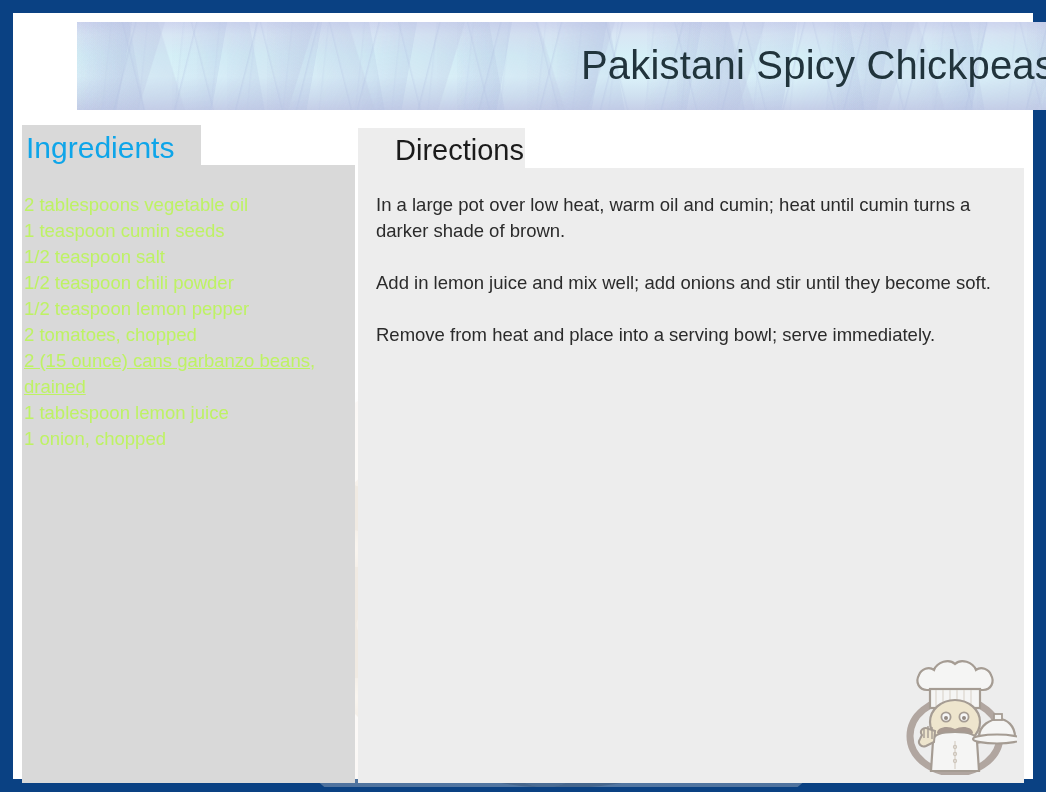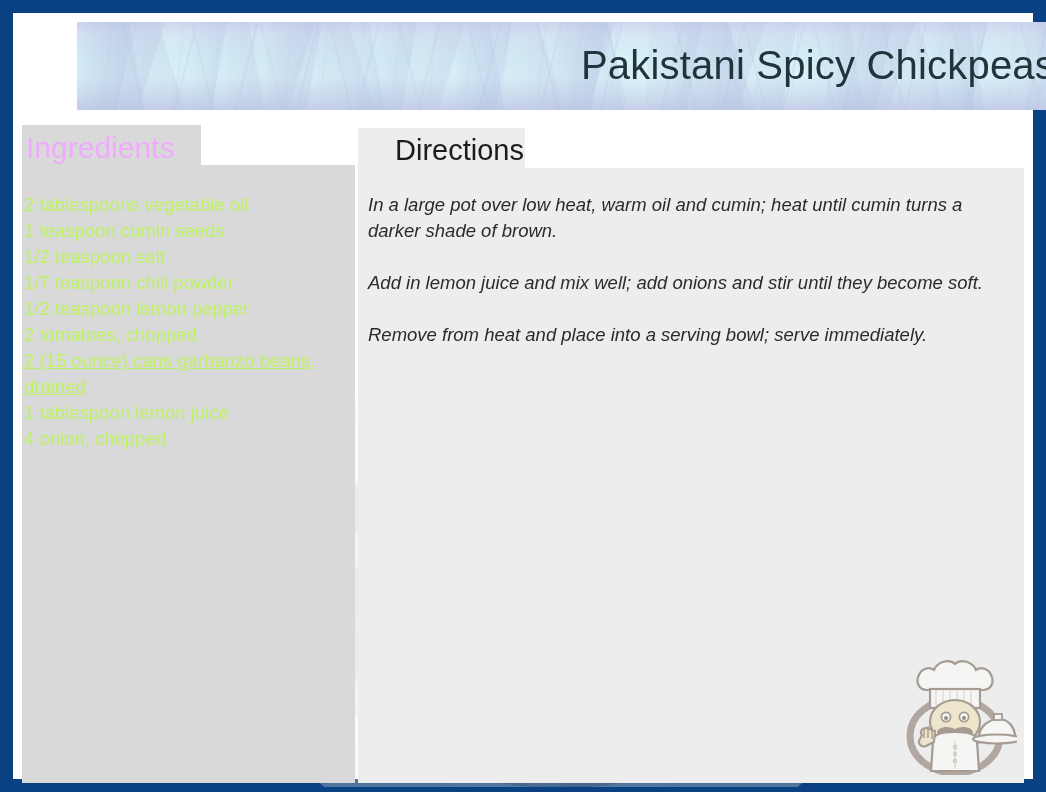--- a/index.html
+++ b/index.html
@@ -121,21 +121,21 @@
     width:333px;height:618px;
     background:#d9d9d9;
   }
   #ingredients-tab{
     position:absolute;left:22px;top:125px;
     width:179px;height:41px;
     background:#d9d9d9;
   }
   #ingredients-heading{
     position:absolute;left:26px;top:131px;
-    font-size:30px;color:#f0abfc;font-weight:400;
+    font-size:30px;color:#0ea5e9;font-weight:400;
   }
   #ingredients-list{
     position:absolute;left:24px;top:192px;
     width:320px;
     font-size:18.5px;
     line-height:26px;
     color:#bef264;
   }
   #ingredients-list .ing-line{white-space:nowrap;}
   #ingredients-list .ing-line.wrap{white-space:normal;text-decoration:underline;}
@@ -148,26 +148,25 @@
   #directions-tab{
     position:absolute;left:358px;top:128px;
     width:167px;height:41px;
     background:#ededed;
   }
   #directions-heading{
     position:absolute;left:368px;top:134px;
     font-size:29px;color:#1b1b1b;font-weight:400;margin-left:27px;
   }
   #directions-steps{
-    position:absolute;left:368px;top:192px;
+    position:absolute;left:376px;top:192px;
     width:644px;
     font-size:18.5px;
     line-height:26px;
     color:#2b2b2b;
-    font-style:italic;
   }
   #directions-steps .step{margin:0 0 26px 0;}
   #directions-steps .step:last-child{margin-bottom:16px;}
 
   
   #chef-logo{
     position:absolute;left:893px;top:643px;
     width:124px;height:132px;
     opacity:0.55;
     pointer-events:none;
@@ -192,26 +191,26 @@
     </div>
   </div>
 
   <div id="ingredients-panel"></div>
   <div id="ingredients-tab"></div>
   <div id="ingredients-heading">Ingredients</div>
   <div id="ingredients-list">
     <div class="ing-line">2 tablespoons vegetable oil</div>
     <div class="ing-line">1 teaspoon cumin seeds</div>
     <div class="ing-line">1/2 teaspoon salt</div>
-    <div class="ing-line">1/7 teaspoon chili powder</div>
+    <div class="ing-line">1/2 teaspoon chili powder</div>
     <div class="ing-line">1/2 teaspoon lemon pepper</div>
     <div class="ing-line">2 tomatoes, chopped</div>
     <div class="ing-line wrap">2 (15 ounce) cans garbanzo beans, drained</div>
     <div class="ing-line">1 tablespoon lemon juice</div>
-    <div class="ing-line">4 onion, chopped</div>
+    <div class="ing-line">1 onion, chopped</div>
   </div>
 
   <div id="directions-panel"></div>
   <div id="directions-tab"></div>
   <div id="directions-heading">Directions</div>
   <div id="directions-steps">
     <p class="step">In a large pot over low heat, warm oil and cumin; heat until cumin turns a darker shade of brown.</p>
     <p class="step">Add in lemon juice and mix well; add onions and stir until they become soft.</p>
     <p class="step">Remove from heat and place into a serving bowl; serve immediately.</p>
   </div>

